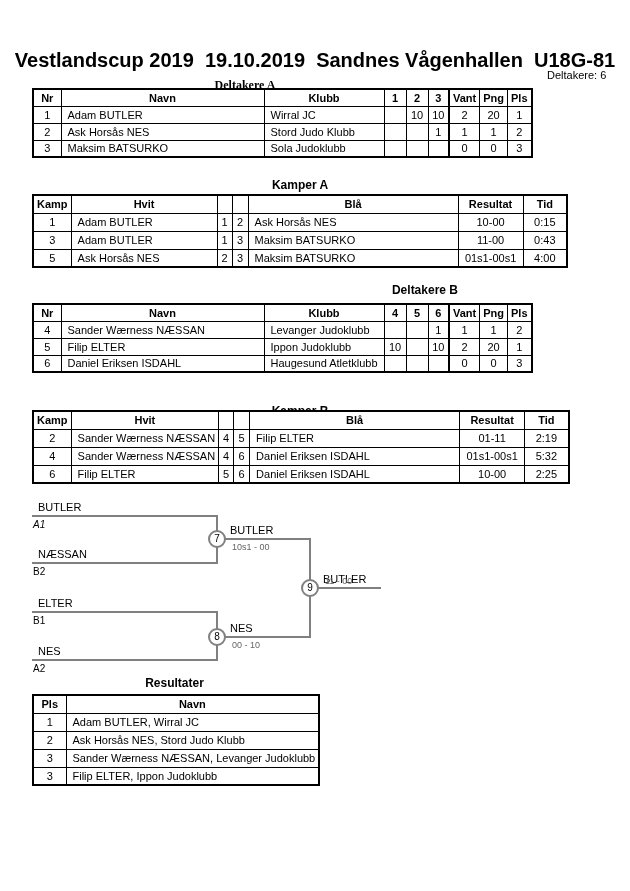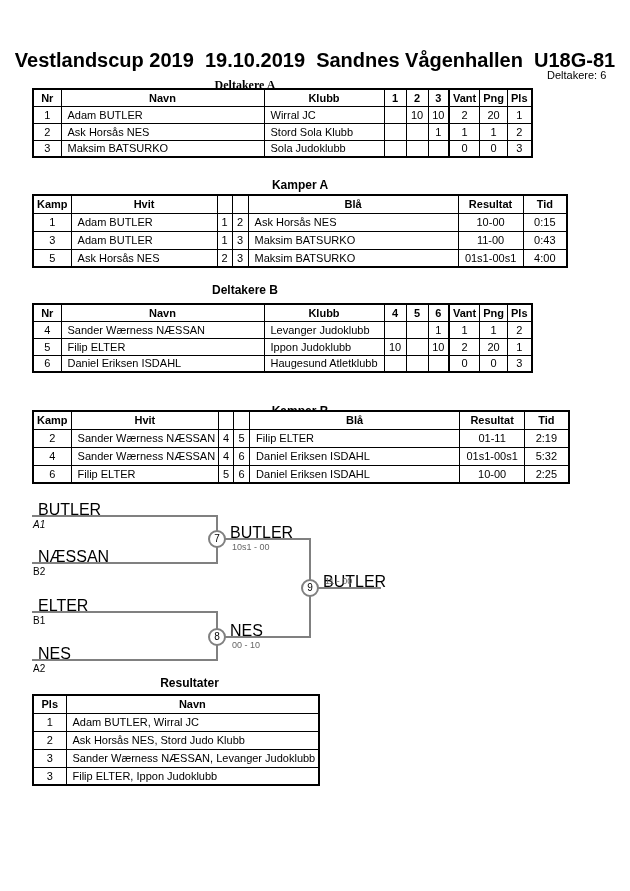--- a/index.html
+++ b/index.html
@@ -29,21 +29,21 @@
   .l { text-align:left; padding-left:6px !important; }
   .thick-l { border-left:2px solid #000 !important; }
   
   .hl { position:absolute; height:2px; background:#808080; }
   .vl { position:absolute; width:2px; background:#808080; }
   .mcirc {
     position:absolute; width:14px; height:14px; border:2px solid #808080;
     border-radius:50%; background:#fff; font-size:10px; line-height:14px;
     text-align:center; z-index:2; font-weight:normal;
   }
-  .bname { position:absolute; font-size:16px; white-space:nowrap; }
+  .bname { position:absolute; font-size:11px; white-space:nowrap; }
   .bcode { position:absolute; font-size:10px; white-space:nowrap; }
   .bscore { position:absolute; font-size:9px; color:#666; white-space:nowrap;text-align:center; }
 </style>
 </head>
 <body>
 
 <div class="title">Vestlandscup 2019  19.10.2019  Sandnes Vågenhallen  U18G-81</div>
 <div class="note">Deltakere: 6</div>
 
 <div class="sec-title" style="left:32px; top:78px; width:426px;font-family:Liberation Serif, serif;">Deltakere A</div>
@@ -80,21 +80,21 @@
       <td class="c"></td>
       <td class="c">10</td>
       <td class="c">10</td>
       <td class="c thick-l">2</td>
       <td class="c">20</td>
       <td class="c">1</td>
     </tr>
     <tr>
       <td class="c">2</td>
       <td class="l">Ask Horsås NES</td>
-      <td class="l">Stord Sola Klubb</td>
+      <td class="l">Stord Judo Klubb</td>
       <td class="c"></td>
       <td class="c"></td>
       <td class="c">1</td>
       <td class="c thick-l">1</td>
       <td class="c">1</td>
       <td class="c">2</td>
     </tr>
     <tr>
       <td class="c">3</td>
       <td class="l">Maksim BATSURKO</td>
@@ -155,21 +155,21 @@
       <td class="l">Ask Horsås NES</td>
       <td class="c">2</td>
       <td class="c">3</td>
       <td class="l">Maksim BATSURKO</td>
       <td class="c">01s1-00s1</td>
       <td class="c">4:00</td>
     </tr>
   </tbody>
 </table>
 
-<div class="sec-title" style="left:32px; top:283px; width:426px;">Deltakere B</div>
+<div class="sec-title" style="left:32px; top:283px; width:426px;text-align:right;">Deltakere B</div>
 <table class="grid t-delt" style="left:32px; top:303px;">
   <colgroup>
       <col style="width:28px">
       <col style="width:203px">
       <col style="width:120px">
       <col style="width:22px">
       <col style="width:22px">
       <col style="width:21px">
       <col style="width:30px">
       <col style="width:24px">
@@ -306,21 +306,21 @@
   <div class="mcirc" style="left:301px; top:579px;">9</div>
 
   <span class="bname" style="left:230px; top:524px;">BUTLER</span>
   <span class="bscore" style="left:232px; top:542px;">10s1 - 00</span>
   <span class="bname" style="left:230px; top:622px;">NES</span>
   <span class="bscore" style="left:232px; top:640px;">00 - 10</span>
   <span class="bname" style="left:323px; top:573px;">BUTLER</span>
   <span class="bscore" style="left:325px; top:576px;">11 - 00</span>
 </div>
 
-<div class="sec-title" style="left:47px; top:676px; width:285px;">Resultater</div>
+<div class="sec-title" style="left:32px; top:676px; width:285px;">Resultater</div>
 <table class="grid t-res" style="left:32px; top:694px;">
   <colgroup>
       <col style="width:33px">
       <col style="width:252px">
     </colgroup>
   <thead>
     <tr>
       <th>Pls</th>
       <th>Navn</th>
     </tr>

